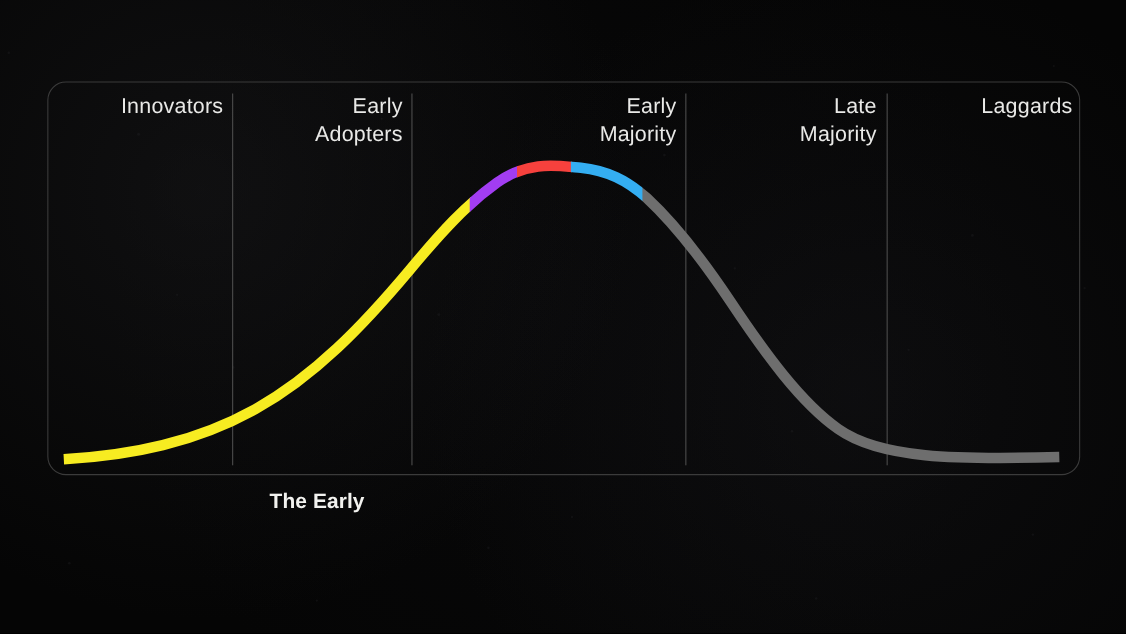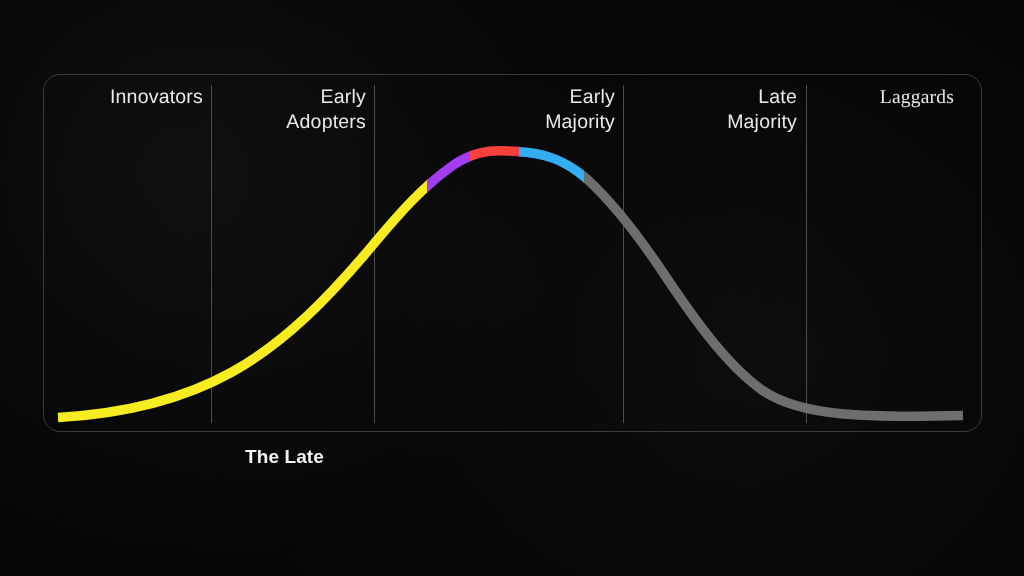--- a/index.html
+++ b/index.html
@@ -135,21 +135,21 @@
 
   <div class="seg-label" style="right:658px; top:85px;">Early
 Adopters</div>
 
   <div class="seg-label" style="right:409px; top:85px;">Early
 Majority</div>
 
   <div class="seg-label" style="right:227px; top:85px;margin-left:43px;">Late
 Majority</div>
 
-  <div class="seg-label" style="right:70px; top:85px;font-family:Liberation Serif, serif;">Laggards</div>
+  <div class="seg-label" style="right:49px; top:85px;">Laggards</div>
 
   <svg id="curve-svg" viewBox="0 0 1024 576" xmlns="http://www.w3.org/2000/svg" aria-hidden="true">
     <defs>
 
       <path id="bell-path" d="M 58,417.5
                C 120,414 178,402 232,372
                C 286,342 330,296 372,246
                C 402,210 424,186 452,166
                C 480,146 506,150.5 528,152.5
                C 552,155 570,164 588,180
@@ -176,15 +176,15 @@
 
     <g fill="none" stroke-width="9.5" stroke-linecap="butt">
       <use href="#bell-path" stroke="#6E6E6E" clip-path="url(#clip-grey)"></use>
       <use href="#bell-path" stroke="#F7EC21" clip-path="url(#clip-yellow)"></use>
       <use href="#bell-path" stroke="#A23DF2" clip-path="url(#clip-purple)"></use>
       <use href="#bell-path" stroke="#F6413D" clip-path="url(#clip-red)"></use>
       <use href="#bell-path" stroke="#34AEF2" clip-path="url(#clip-blue)"></use>
     </g>
   </svg>
 
-  <div id="chasm-label">The Late</div>
+  <div id="chasm-label">The Early</div>
 
 </div>
 
 </body></html>

